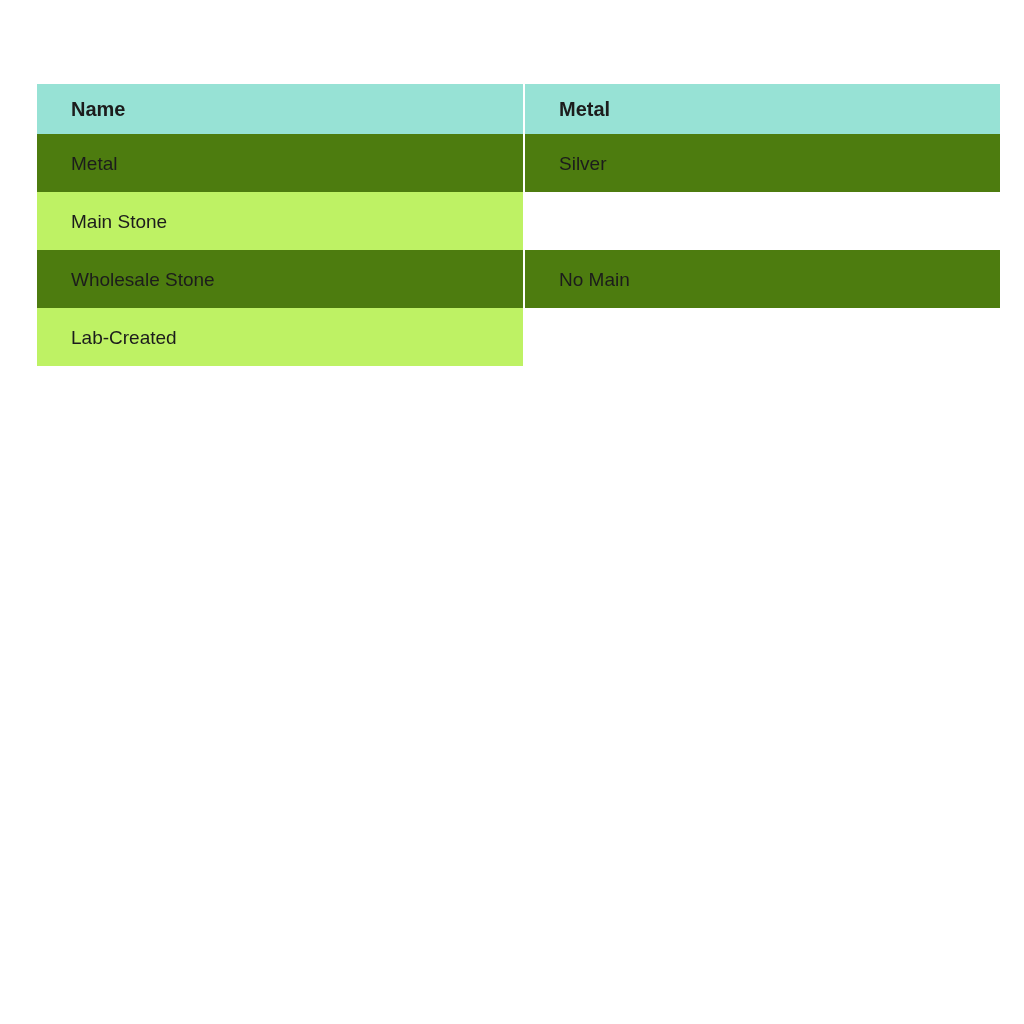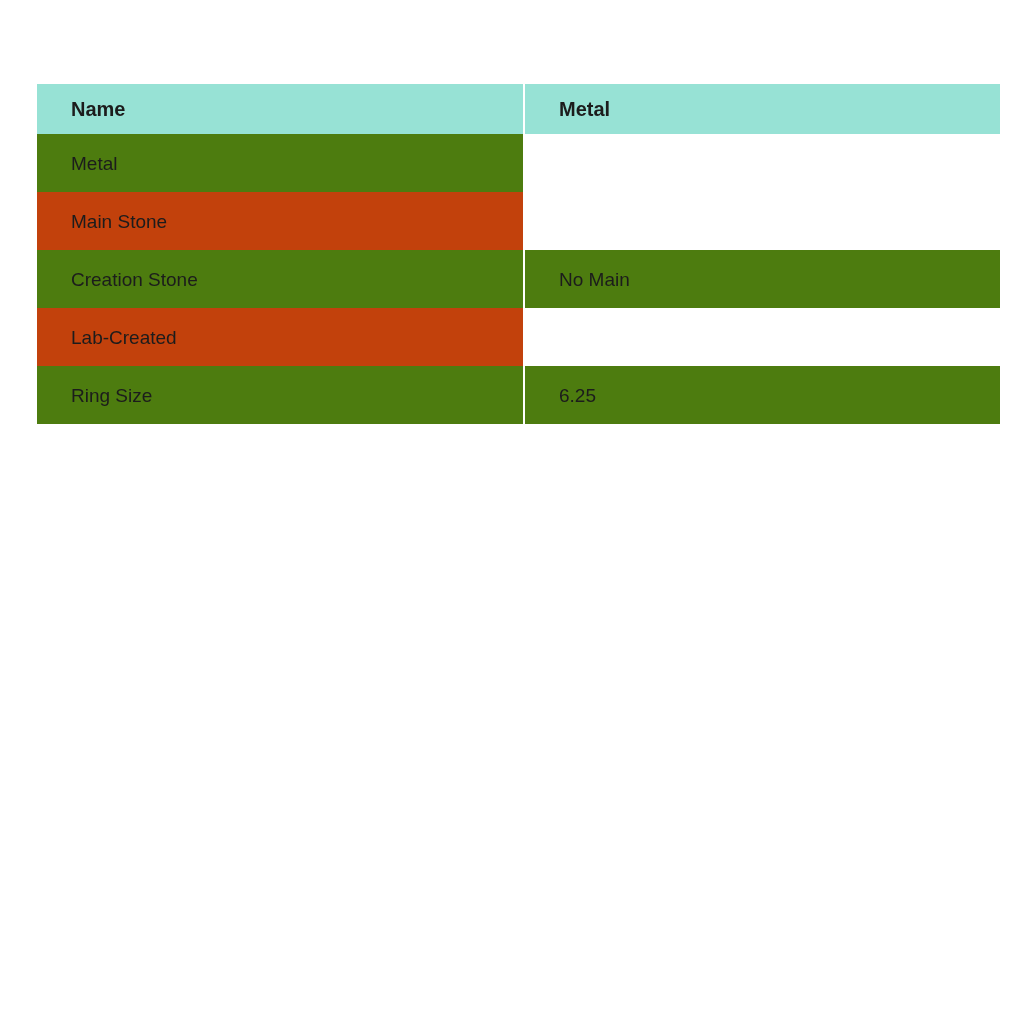--- a/index.html
+++ b/index.html
@@ -44,52 +44,49 @@
     background: #4d7c0f;
     white-space: nowrap;
     overflow: hidden;
   }
   .row.header .cell {
     background: #97e2d5;
     font-size: 20px;
     font-weight: 600;
   }
   .row.alt .cell {
-    background: #c2410c;
+    background: #bef264;
   }
 </style>
 </head>
 <body>
 
 <div class="page">
   <div class="spec-table">
 
     <div class="row header">
       <div class="cell">Name</div>
       <div class="cell">Metal</div>
     </div>
 
     <div class="row">
       <div class="cell">Metal</div>
+      <div class="cell">Silver</div>
     </div>
 
     <div class="row alt">
       <div class="cell">Main Stone</div>
     </div>
 
     <div class="row">
-      <div class="cell">Creation Stone</div>
+      <div class="cell">Wholesale Stone</div>
       <div class="cell">No Main</div>
     </div>
 
     <div class="row alt">
       <div class="cell">Lab-Created</div>
     </div>
 
-    <div class="row">
-      <div class="cell">Ring Size</div>
-      <div class="cell">6.25</div>
-    </div>
 
 
 
   </div>
 </div>
 
 </body></html>

